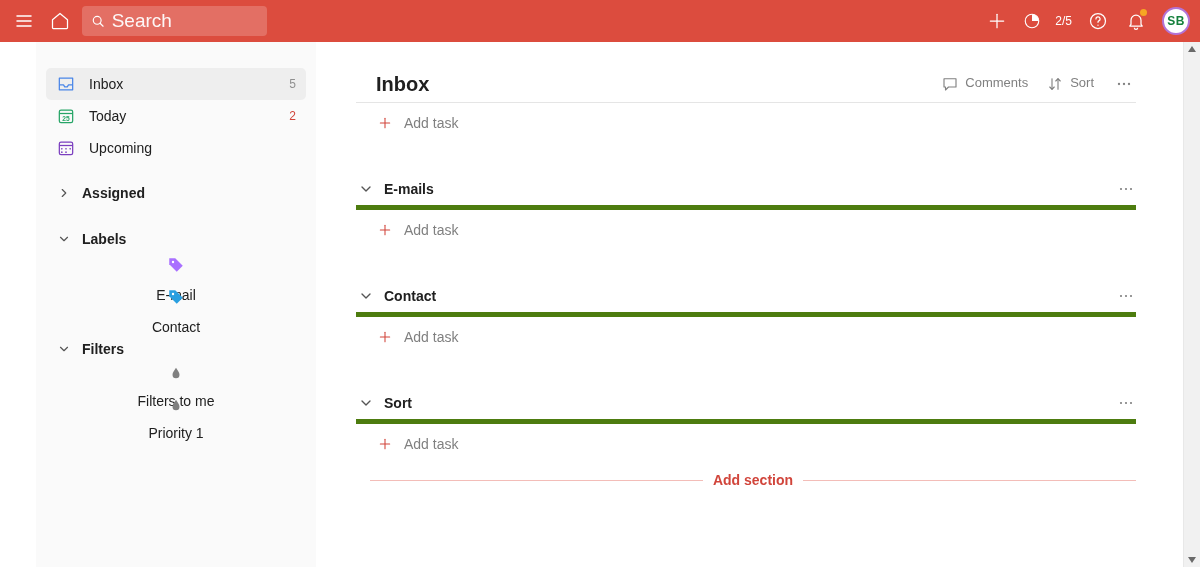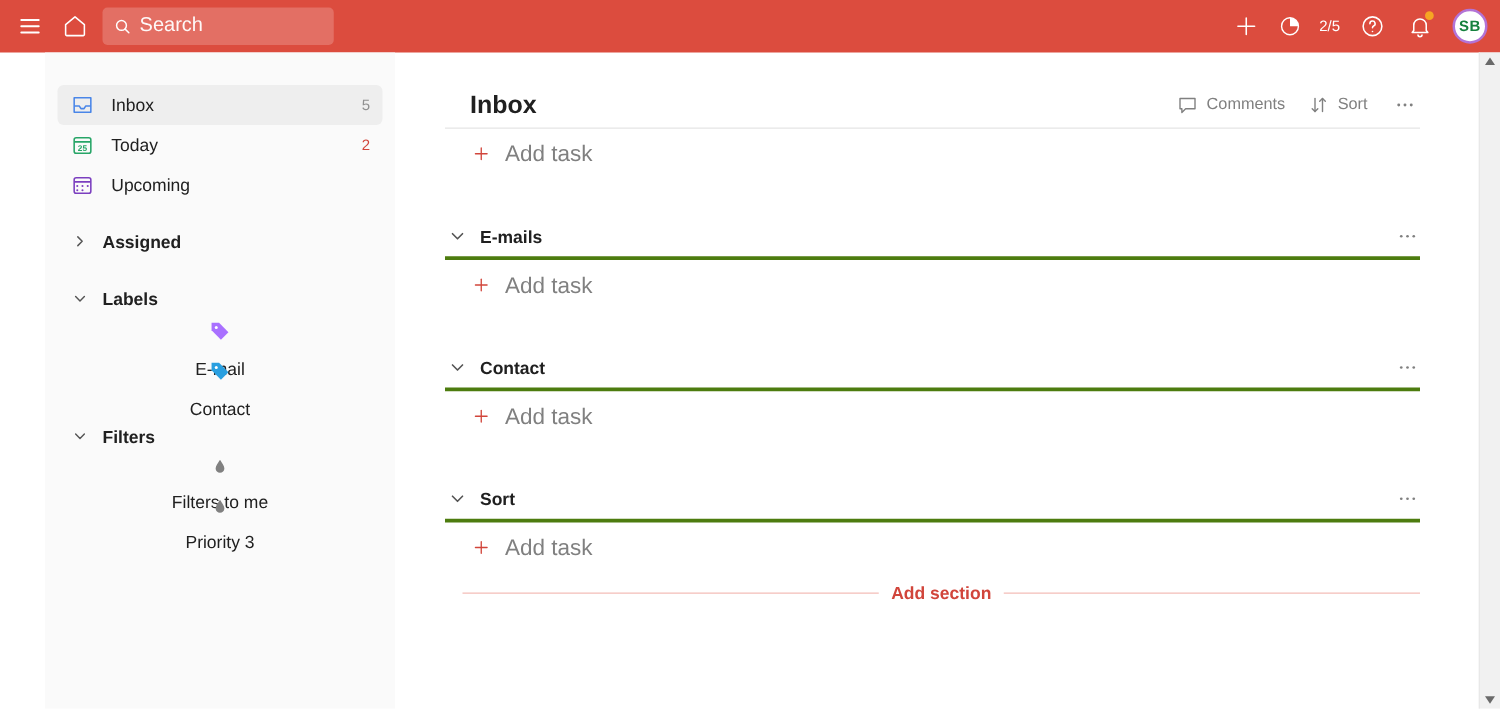--- a/index.html
+++ b/index.html
@@ -31,21 +31,21 @@
   }
   .search {
     margin-left: 2px;
     display: flex; align-items: center;
     background: rgba(255,255,255,.2);
     height: 30px; border-radius: 4px;
     width: 185px; padding: 0 8px; gap: 6px; color:#fff;
   }
   .search-input {
     background: transparent; border: none; outline: none;
-    color: #000000; font-size: 16px; width: 100%;
+    color: #000000; font-size: 19px; width: 100%;
   }
   .search-input::placeholder { color: #fff; opacity:.95; }
   .tb-right { margin-left: auto; display: flex; align-items: center; gap: 6px; }
   .productivity { display:flex; align-items:center; gap:14px; font-size:12px; cursor:pointer; padding:0 4px; }
   .avatar {
     width: 28px; height:28px; border-radius:50%; background:#fff; border:2px solid #b373d6;
     display:flex; align-items:center; justify-content:center;
     color:#15803d; font-size:12px; font-weight:600; letter-spacing:.5px;
     margin-left:4px;
   }
@@ -92,31 +92,31 @@
   }
   .main-head { display:flex; align-items:center; margin-bottom:6px; margin-left:0; }
   .page-title { font-size:20px; font-weight:700; margin-left:0; }
   .head-actions { margin-left:auto; display:flex; gap:18px; align-items:center; color:#808080; font-size:13px;}
   .head-act { display:flex; gap:6px; cursor:pointer; }
   .more-dots { cursor:pointer; padding:2px; }
 
   .block { margin-bottom:36px; }
   .section-row {
     display:flex; align-items:center; gap:8px;
-    border-bottom:3px solid #4d7c0f;
+    border-bottom:5px solid #4d7c0f;
     padding-bottom:6px;
     margin-left:-20px;
   }
   .section-row .chev { width:20px; display:flex; justify-content:center; cursor:pointer; color:#666;}
   .section-row .title { font-weight:700; font-size:14px; }
   .section-row .more { margin-left:auto; color:#808080; cursor:pointer;}
 
   .add-task {
     display:flex; align-items:center; gap:10px;
-    height:40px; color:#808080; font-size:18px; cursor:pointer;
+    height:40px; color:#808080; font-size:14px; cursor:pointer;
     margin-left:0;
     text-align:right;
   }
   .add-task .plus {
     width:18px; height:18px; display:flex; align-items:center; justify-content:center;
     color:#d1453b;
   }
   .first-block .underline { border-bottom:1px solid #e5e5e5; margin-left:-20px; }
 
   .add-section {
@@ -290,21 +290,21 @@
             </svg>
         </span>
         <span>Filters to me</span>
       </div>
       <div class="sub-item">
         <span class="tag-icon">
           <svg width="14" height="14" viewBox="0 0 24 24" fill="#808080">
               <path d="M12 3 C9 8 6 11 6 15 a6 6 0 0 0 12 0 C18 11 15 8 12 3 Z"></path>
             </svg>
         </span>
-        <span>Priority 3</span>
+        <span>Priority 1</span>
       </div>
     </div>
 
     <div class="main-wrap">
     <div class="main">
       <div style="max-width:760px; margin-left:300px; margin-left:0;">
 
       <div class="main-head" style="margin-left:0;">
         <div class="page-title">Inbox</div>
         <div class="head-actions">

